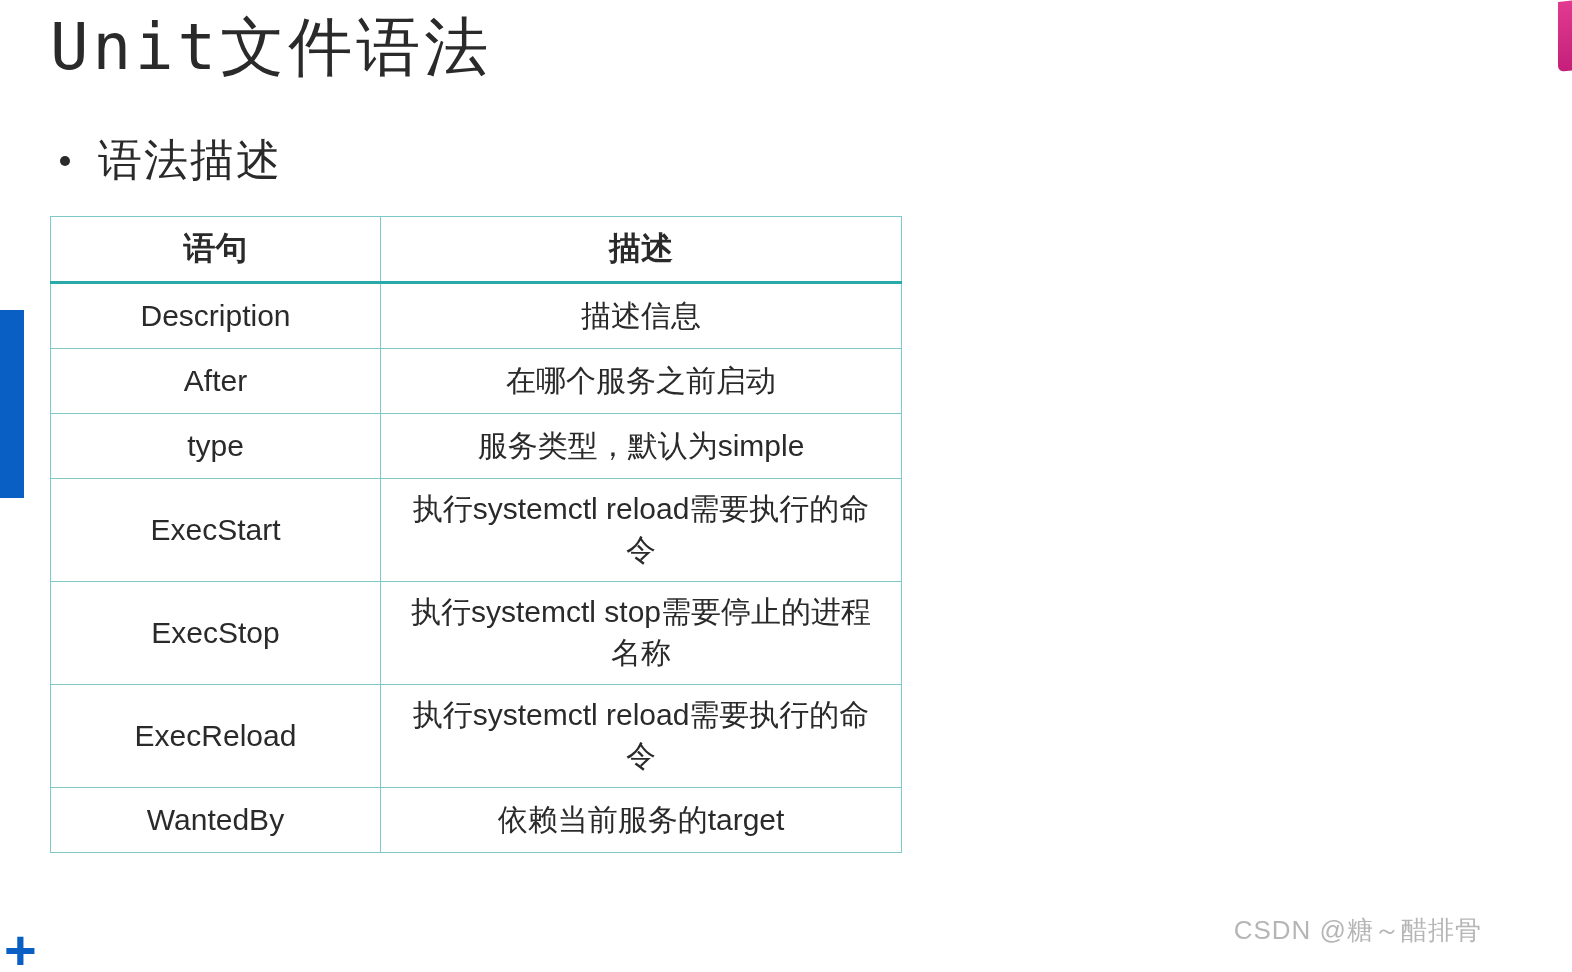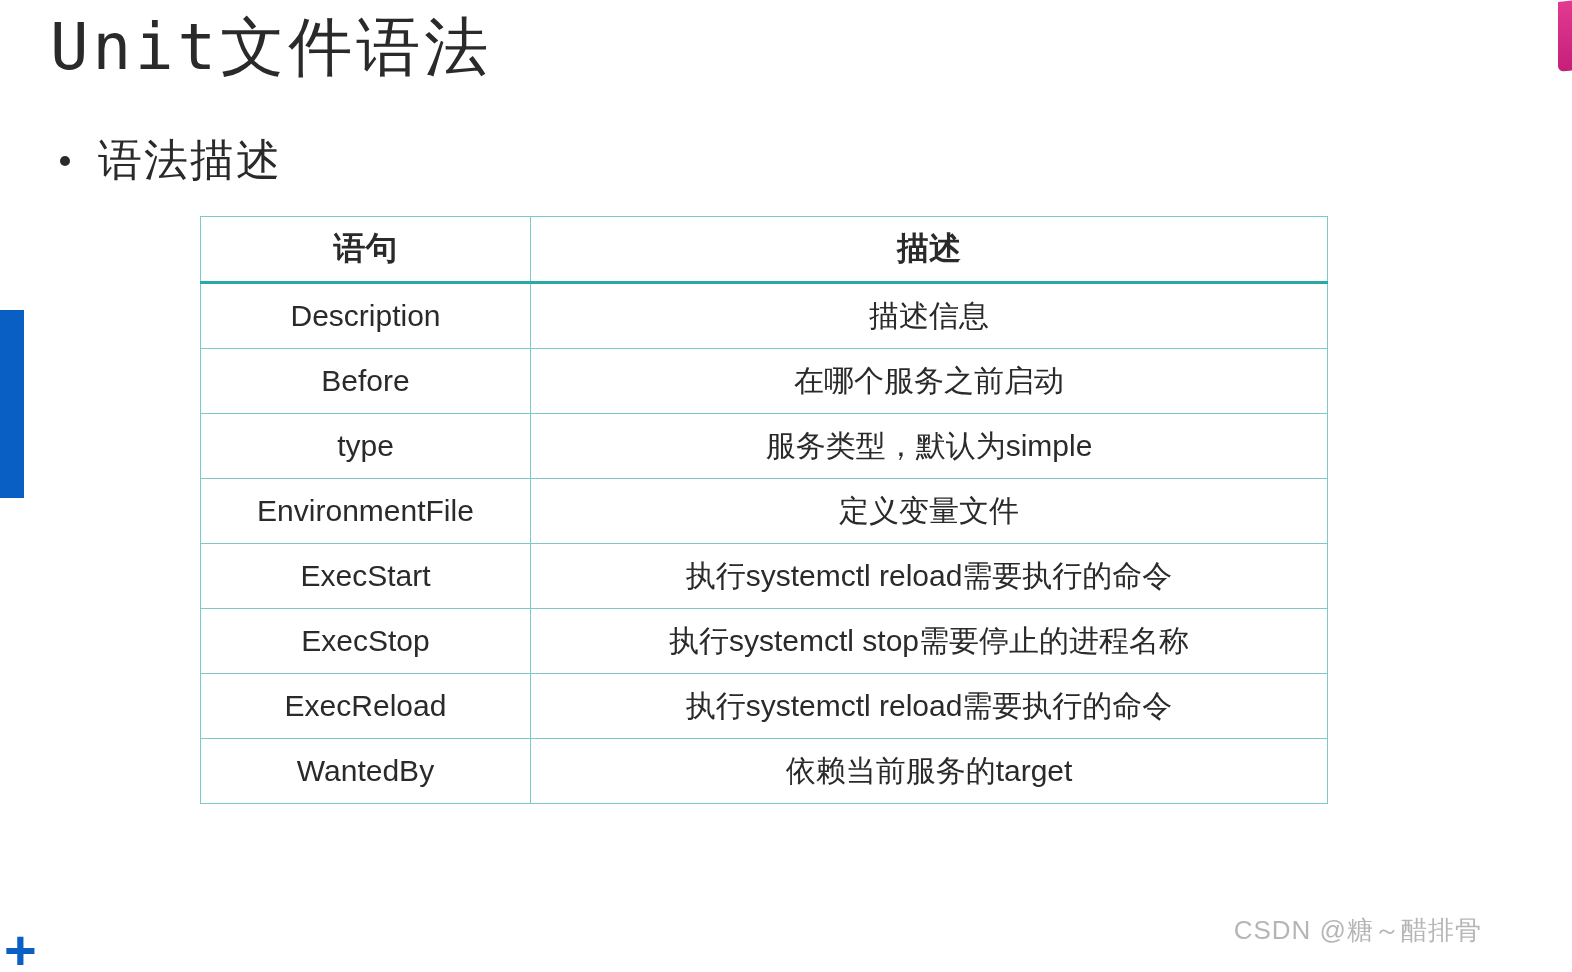--- a/index.html
+++ b/index.html
@@ -47,22 +47,21 @@
     flex: none;
   }
   .bullet-text {
     font-size: 44px;
     color: #2a2a2a;
     letter-spacing: 2px;
   }
 
   .table-wrap {
     margin-top: 26px;
-    margin-left: 150px;
-    width: 1128px;
+    width: 852px;
   }
 
   table.grammar {
     border-collapse: collapse;
     width: 100%;
     font-size: 30px;
   }
   table.grammar th,
   table.grammar td {
     border: 1.5px solid #7ec8c8;
@@ -153,30 +152,26 @@
           <th>语句</th>
           <th>描述</th>
         </tr>
       </thead>
       <tbody>
         <tr>
           <td>Description</td>
           <td>描述信息</td>
         </tr>
         <tr>
-          <td>Before</td>
+          <td>After</td>
           <td>在哪个服务之前启动</td>
         </tr>
         <tr>
           <td>type</td>
           <td>服务类型，默认为simple</td>
-        </tr>
-        <tr>
-          <td>EnvironmentFile</td>
-          <td>定义变量文件</td>
         </tr>
         <tr>
           <td>ExecStart</td>
           <td>执行systemctl reload需要执行的命令</td>
         </tr>
         <tr>
           <td>ExecStop</td>
           <td>执行systemctl stop需要停止的进程名称</td>
         </tr>
         <tr>

